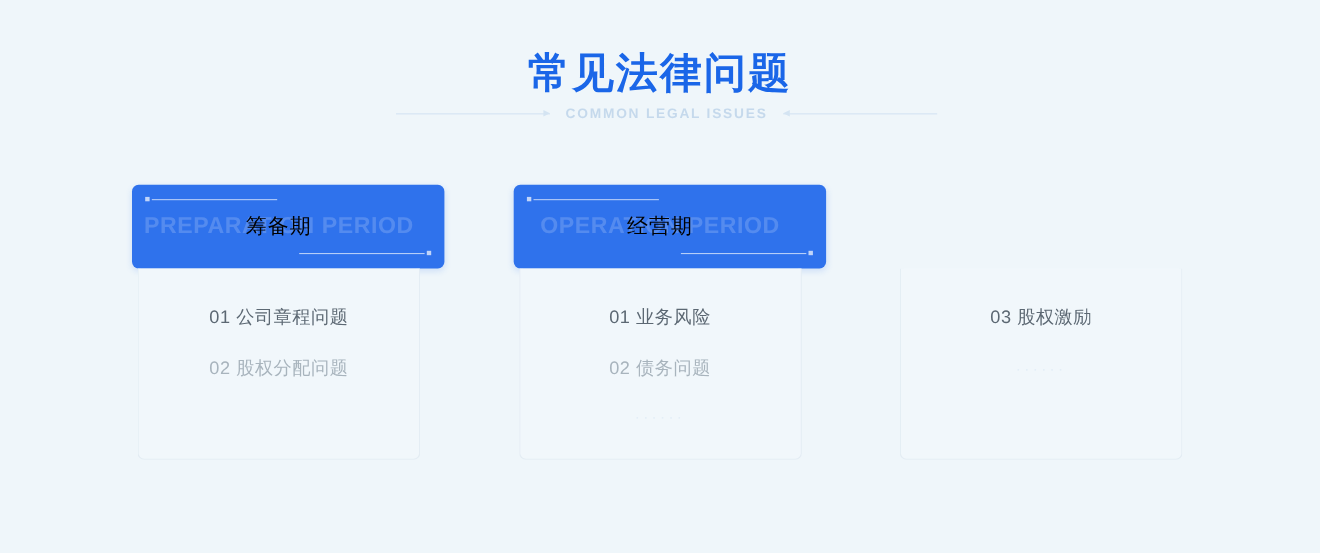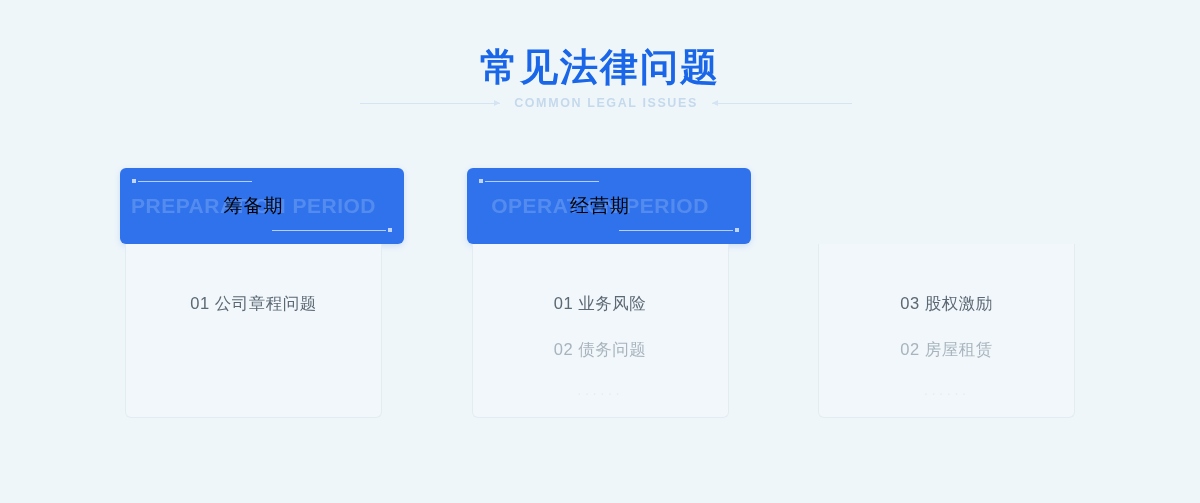--- a/index.html
+++ b/index.html
@@ -195,21 +195,21 @@
   .card-body {
     position: absolute;
     top: 76px;
     left: 5px;
     width: 257px;
     height: 174px;
     background: #f1f7fb;
     border: 1px solid #e3ecf3;
     border-top: none;
     border-radius: 0 0 6px 6px;
-    padding-top: 48px;
+    padding-top: 34px;
     text-align: center;
   }
 
   .item {
     font-size: 16.5px;
     line-height: 22px;
     letter-spacing: 0.5px;
     white-space: nowrap;
   }
   .item-primary {
@@ -255,20 +255,21 @@
       </span>
       <span class="ghost-en">PREPARATION PERIOD</span>
       <span class="cn-label">筹备期</span>
       <span class="hdr-deco-bottom">
         <span class="ln"></span>
         <span class="dot"></span>
       </span>
     </div>
     <div class="card-body">
       <div class="item item-primary">01 公司章程问题</div>
+      <div class="item item-secondary">02 股权分配问题</div>
       <div class="item item-ellipsis hidden"></div>
     </div>
   </div>
 
   <div class="card">
     <div class="card-header">
       <span class="hdr-deco-top">
         <span class="dot"></span>
         <span class="ln"></span>
       </span>
@@ -282,18 +283,17 @@
     <div class="card-body">
       <div class="item item-primary">01 业务风险</div>
       <div class="item item-secondary">02 债务问题</div>
       <div class="item item-ellipsis">······</div>
     </div>
   </div>
 
   <div class="card">
     <div class="card-body">
       <div class="item item-primary">03 股权激励</div>
-      <div class="item item-secondary">02 房屋租赁</div>
       <div class="item item-ellipsis">······</div>
     </div>
   </div>
 
 </div>
 
 </body></html>

